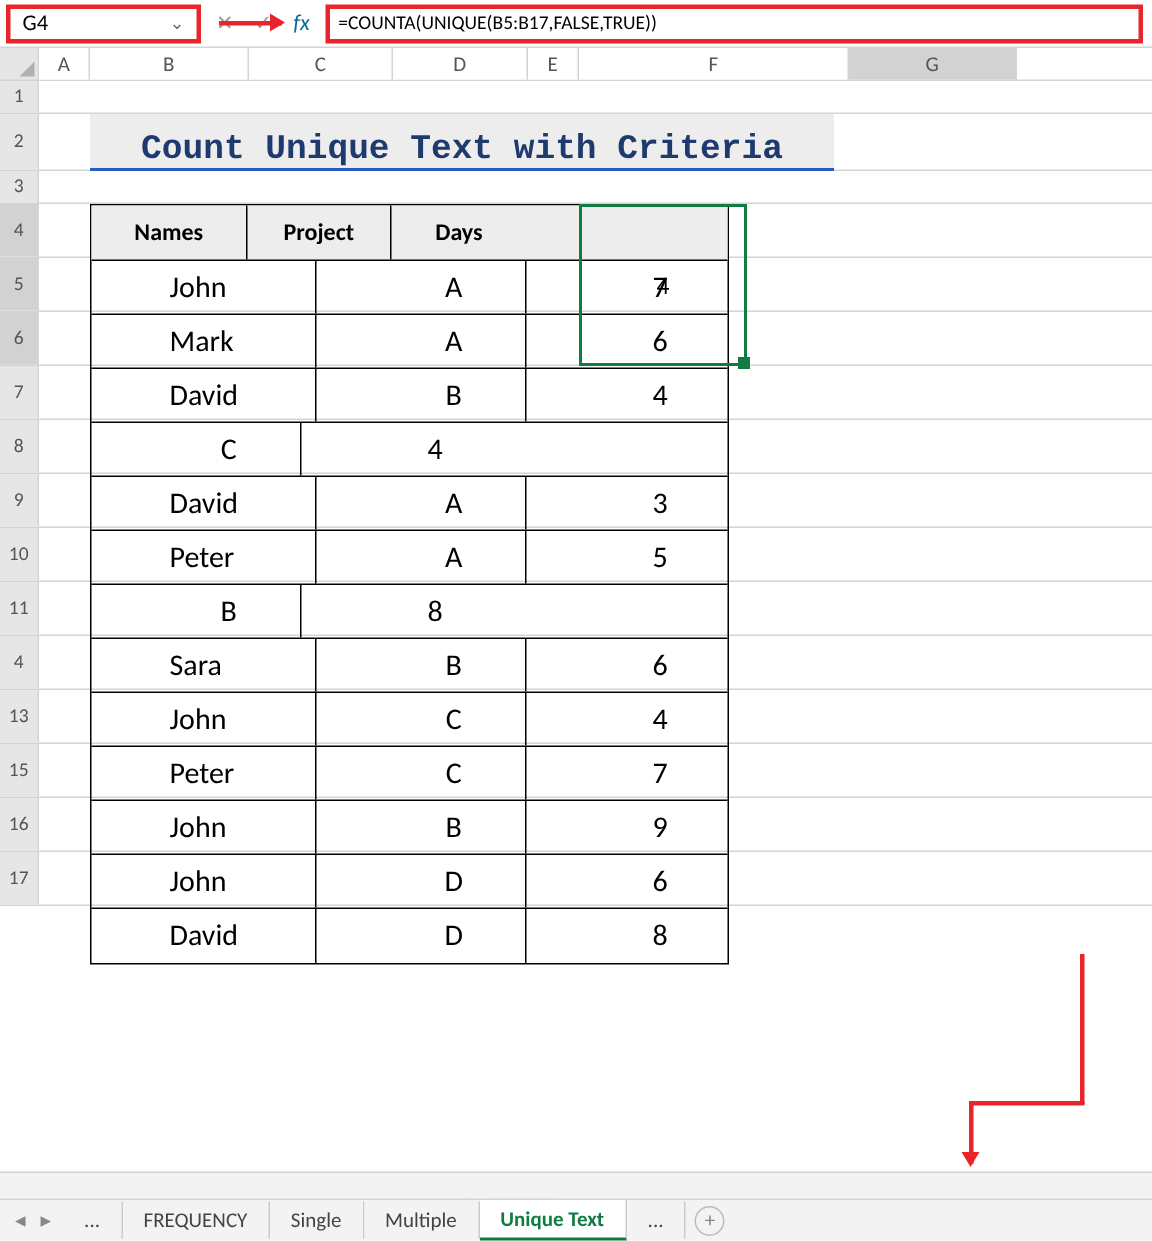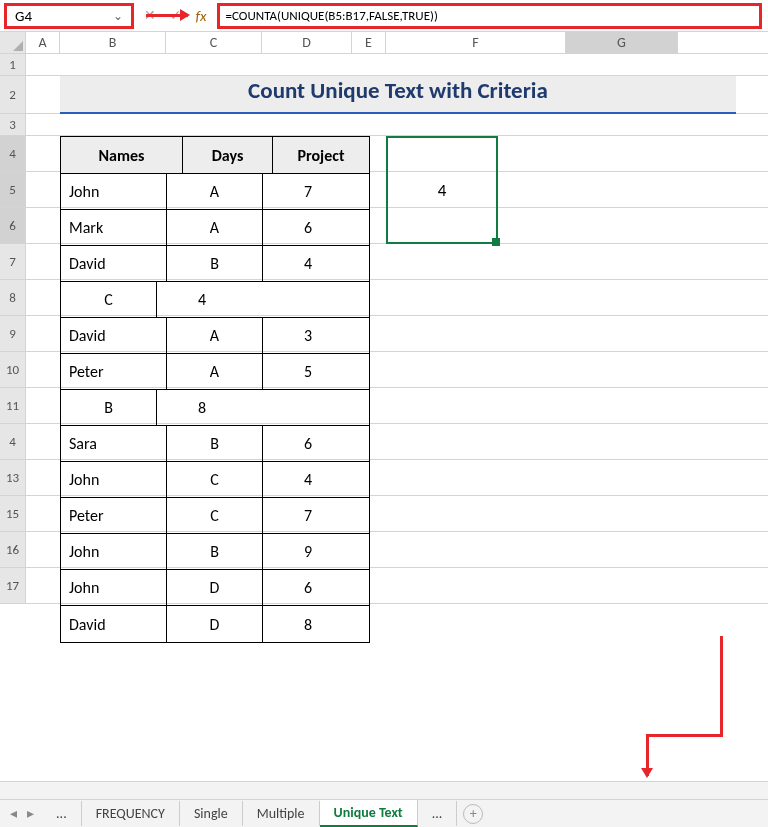--- a/index.html
+++ b/index.html
@@ -3,21 +3,21 @@
 <meta charset="utf-8">
 <style>
 * { box-sizing: border-box; margin: 0; padding: 0; }
 body { font-family: Calibri, Arial, sans-serif; background: #fff; width: 768px; height: 827px; position: relative; overflow: hidden; }
 
 
 .formula-bar { display: flex; align-items: center; height: 32px; background: #fff; border-bottom: 1px solid #d4d4d4; position: relative; }
 .name-box { width: 130px; height: 26px; border: 3px solid #e8252a; display: flex; align-items: center; padding: 0 8px; font-size: 15px; background: #fff; position: relative; margin-left: 4px; }
 .name-box-chevron { margin-left: auto; font-size: 12px; color: #666; }
 .fx-controls { display: flex; align-items: center; gap: 14px; padding: 0 10px; color: #9e9e9e; font-size: 14px; }
-.fx-label { font-style: italic; font-size: 15px; color: #a16207; }
+.fx-label { font-style: italic; font-size: 15px; color: #0369a1; }
 .formula-input { flex: 1; height: 26px; border: 3px solid #e8252a; display: flex; align-items: center; padding: 0 6px; font-size: 13px; background: #fff; margin-right: 6px; }
 
 
 .arrow-nb-to-formula { position: absolute; top: 14px; left: 146px; width: 42px; height: 3px; background: #e8252a; }
 .arrow-nb-to-formula::after { content: ""; position: absolute; right: -2px; top: -5px; border-left: 10px solid #e8252a; border-top: 6px solid transparent; border-bottom: 6px solid transparent; }
 
 
 .grid-area { position: relative; }
 
 
@@ -37,33 +37,33 @@
 .row { display: flex; border-bottom: 1px solid #d4d4d4; }
 .row-head { width: 26px; border-right: 1px solid #d4d4d4; display: flex; align-items: center; justify-content: center; font-size: 13px; color: #555; background: #e6e6e6; }
 .row-head.selr { background: #d2d2d2; }
 .r1 { height: 22px; }
 .r2 { height: 38px; }
 .r3 { height: 22px; }
 .rdata { height: 36px; }
 .rhead { height: 36px; }
 
 
-.title-wrap { position: absolute; left: 60px; top: 22px; width: 676px; height: 38px; background: #ededed; display: flex; align-items: flex-start; justify-content: center; font-size: 23px; color: #1f3a6e; font-weight: 600; border-bottom: 2px solid #2a5bbf; }
+.title-wrap { position: absolute; left: 60px; top: 22px; width: 496px; height: 38px; background: #ededed; display: flex; align-items: flex-end; justify-content: center; font-size: 23px; color: #1f3a6e; font-weight: 600; border-bottom: 2px solid #2a5bbf; font-family: Liberation Mono, monospace; }
 
 
 .data-table { position: absolute; left: 60px; top: 82px; border: 1px solid #000; }
 .data-table .thead { display: flex; background: #ededed; border-bottom: 1px solid #000; }
 .data-table .th { font-weight: bold; font-size: 16px; display: flex; align-items: center; justify-content: center; height: 36px; }
 .data-table .th:not(:last-child) { border-right: 1px solid #000; }
-.thB { width: 122px; text-align: right; }
+.thB { width: 104px; text-align: right; }
 .thC { width: 96px; }
 .thD { width: 90px; }
 .data-table .trow { display: flex; border-bottom: 1px solid #000; height: 36px; }
 .data-table .trow:last-child { border-bottom: none; }
-.data-table .td { display: flex; align-items: center; font-size: 16px; padding: 0 8px; }
+.data-table .td { display: flex; align-items: center; font-size: 20px; padding: 0 8px; margin-left: 44px; }
 .data-table .td:not(:last-child) { border-right: 1px solid #000; }
 .tdB { width: 106px; justify-content: flex-start; }
 .tdC { width: 96px; justify-content: center; }
 .tdD { width: 90px; justify-content: center; }
 
 
 .result-box { position: absolute; left: 386px; top: 82px; display: flex; }
 .result-label { width: 180px; height: 108px; background: #ededed; border: 1px solid #000; display: flex; align-items: center; justify-content: center; text-align: center; font-weight: bold; font-size: 16px; padding: 6px; line-height: 1.5; }
 .result-value { width: 112px; height: 108px; border: 2px solid #107c41; display: flex; align-items: center; justify-content: center; font-size: 17px; position: relative; }
 .result-value::after { content: ""; position: absolute; right: -4px; bottom: -4px; width: 8px; height: 8px; background: #107c41; }
@@ -175,22 +175,22 @@
         <div class="row-head">17</div>
       </div>
 
     <div class="title-wrap">
       <span>Count Unique Text with Criteria</span>
     </div>
 
     <div class="data-table">
       <div class="thead">
         <div class="th thB">Names</div>
+        <div class="th thC">Project</div>
         <div class="th thD">Days</div>
-        <div class="th thC">Project</div>
       </div>
       <div id="tbody">
           <div class="trow">
             <div class="td tdB">John</div>
             <div class="td tdC">A</div>
             <div class="td tdD">7</div>
           </div>
           <div class="trow">
             <div class="td tdB">Mark</div>
             <div class="td tdC">A</div>

